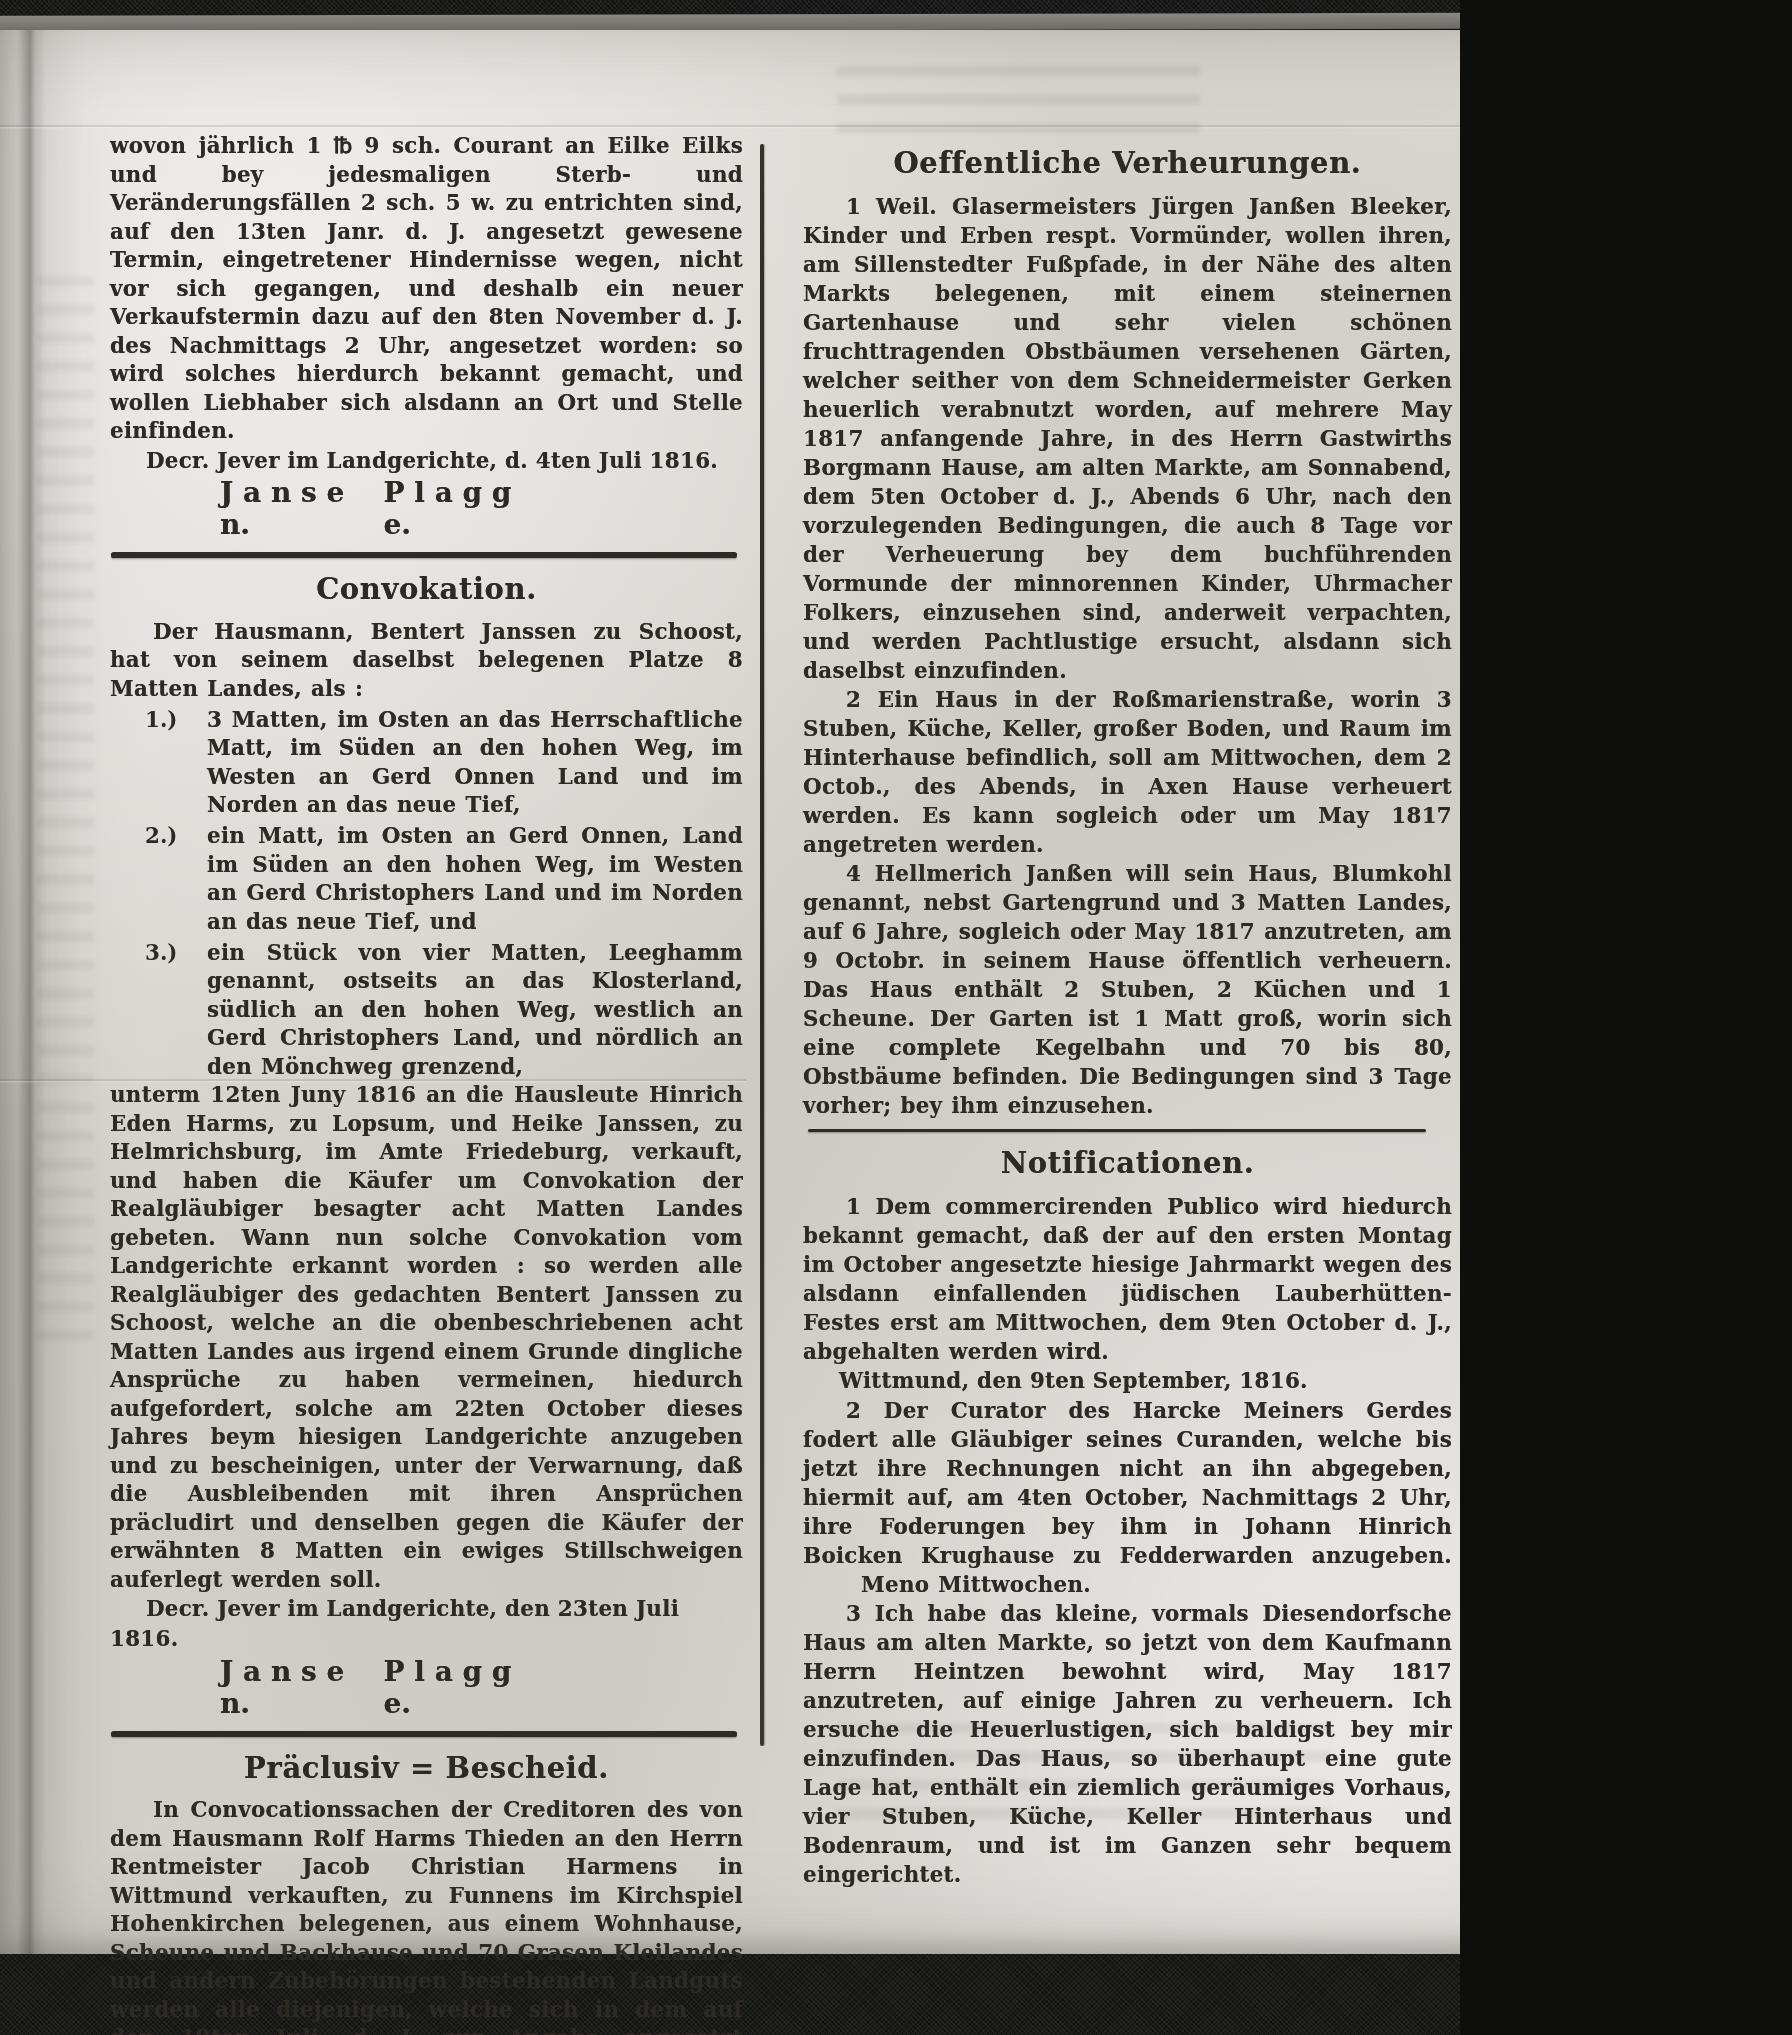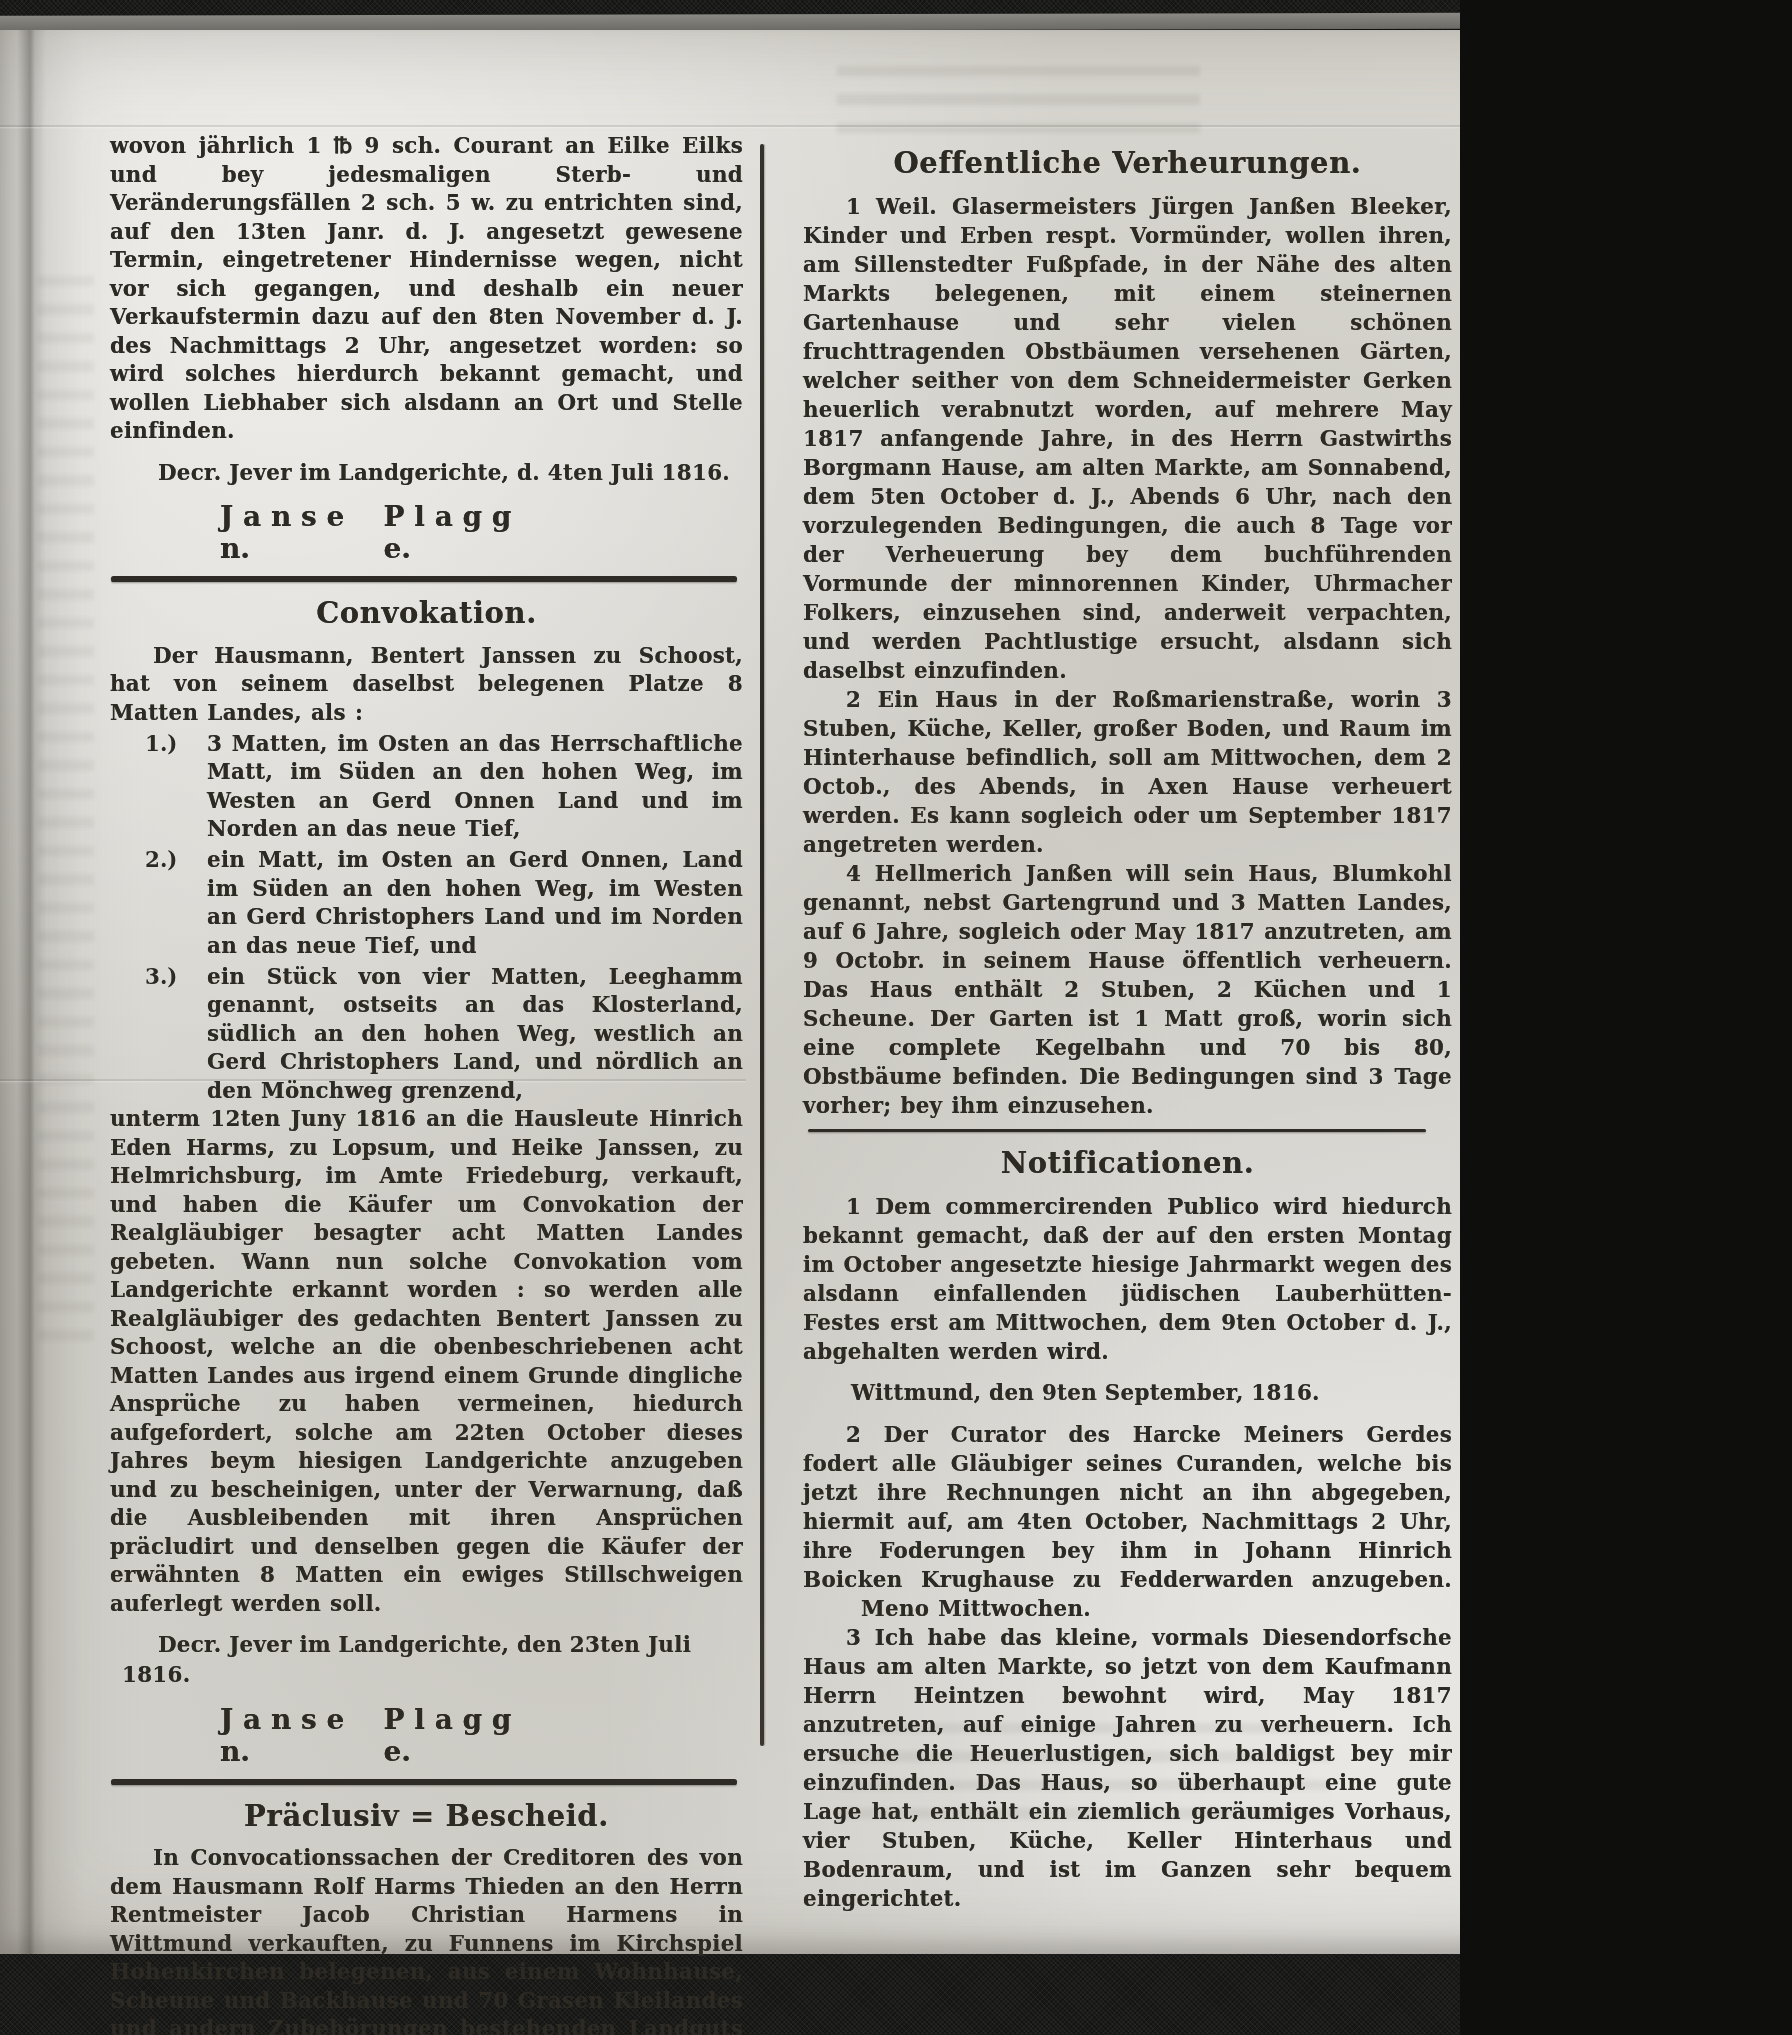--- a/index.html
+++ b/index.html
@@ -56,21 +56,21 @@
     text-align:justify;letter-spacing:0.3px;word-spacing:1.3px;
     text-shadow:0 0 0.6px rgba(45,42,36,0.65);
   }
   .col-right .body{line-height:29px;}
   .indent{text-indent:43px;}
   .heading{
     margin:10.4px 0 6.5px 0;text-align:center;font-size:29px;line-height:43px;
     font-weight:700;letter-spacing:0.6px;text-shadow:0 0 0.6px rgba(45,42,36,0.7);
   }
   .dateline{
-    margin:12px;font-size:21.4px;line-height:30px;font-weight:700;text-align:left;
+    margin:0;font-size:21.4px;line-height:30px;font-weight:700;text-align:left;
     text-indent:36px;letter-spacing:0.3px;text-shadow:0 0 0.6px rgba(45,42,36,0.65);
   }
   .sigrow{
     display:flex;justify-content:space-between;
     padding:1.3px 195px 3.9px 110px;
     font-size:28px;line-height:32px;font-weight:700;
     text-shadow:0 0 0.6px rgba(45,42,36,0.7);
   }
   .rule{height:5.2px;background:#2e2b26;margin:7.8px 6.5px 6.5px 1.3px;border-radius:2.6px;
     box-shadow:0 1.3px 1.3px rgba(46,43,38,0.35);}
@@ -145,21 +145,21 @@
       <h2 class="heading">Präclusiv = Bescheid.</h2>
       <p class="body indent">In Convocationssachen der Creditoren des von dem Hausmann Rolf Harms Thieden an den Herrn Rentmeister Jacob Christian Harmens in Wittmund verkauften, zu Funnens im Kirchspiel Hohenkirchen belegenen, aus einem Wohnhause, Scheune und Backhause und 70 Grasen Kleilandes und andern Zubehörungen bestehenden Landguts werden alle diejenigen, welche sich in dem auf den 19ten Juli, d. J. zur Angabe angesetzt gewesenen peremtorischen Termine mit ihren Forderungen und Ansprüchen nicht gemeldet haben, hiedurch praecludiret und derselben für verlustig erkläret.</p>
 
     </div>
 
     <div class="divider"></div>
 
     <div class="col col-right">
       <h2 class="heading">Oeffentliche Verheurungen.</h2>
       <p class="body indent">1  Weil. Glasermeisters Jürgen Janßen Bleeker, Kinder und Erben respt. Vormünder, wollen ihren, am Sillenstedter Fußpfade, in der Nähe des alten Markts belegenen, mit einem steinernen Gartenhause und sehr vielen schönen fruchttragenden Obstbäumen versehenen Gärten, welcher seither von dem Schneidermeister Gerken heuerlich verabnutzt worden, auf mehrere May 1817 anfangende Jahre, in des Herrn Gastwirths Borgmann Hause, am alten Markte, am Sonnabend, dem 5ten October d. J., Abends 6 Uhr, nach den vorzulegenden Bedingungen, die auch 8 Tage vor der Verheuerung bey dem buchführenden Vormunde der minnorennen Kinder, Uhrmacher Folkers, einzusehen sind, anderweit verpachten, und werden Pachtlustige ersucht, alsdann sich daselbst einzufinden.</p>
-      <p class="body indent">2  Ein Haus in der Roßmarienstraße, worin 3 Stuben, Küche, Keller, großer Boden, und Raum im Hinterhause befindlich, soll am Mittwochen, dem 2 Octob., des Abends, in Axen Hause verheuert werden. Es kann sogleich oder um September 1817 angetreten werden.</p>
+      <p class="body indent">2  Ein Haus in der Roßmarienstraße, worin 3 Stuben, Küche, Keller, großer Boden, und Raum im Hinterhause befindlich, soll am Mittwochen, dem 2 Octob., des Abends, in Axen Hause verheuert werden. Es kann sogleich oder um May 1817 angetreten werden.</p>
       <p class="body indent">4  Hellmerich Janßen will sein Haus, Blumkohl genannt, nebst Gartengrund und 3 Matten Landes, auf 6 Jahre, sogleich oder May 1817 anzutreten, am 9 Octobr. in seinem Hause öffentlich verheuern. Das Haus enthält 2 Stuben, 2 Küchen und 1 Scheune. Der Garten ist 1 Matt groß, worin sich eine complete Kegelbahn und 70 bis 80, Obstbäume befinden. Die Bedingungen sind 3 Tage vorher; bey ihm einzusehen.</p>
       <div class="rule rule-thin"></div>
 
       <h2 class="heading">Notificationen.</h2>
       <p class="body indent">1  Dem commercirenden Publico wird hiedurch bekannt gemacht, daß der auf den ersten Montag im October angesetzte hiesige Jahrmarkt wegen des alsdann einfallenden jüdischen Lauberhütten-Festes erst am Mittwochen, dem 9ten October d. J., abgehalten werden wird.</p>
       <p class="dateline">Wittmund, den 9ten September, 1816.</p>
       <p class="body indent"><span>2  Der Curator des Harcke Meiners Gerdes fodert alle Gläubiger seines Curanden, welche bis jetzt ihre Rechnungen nicht an ihn abgegeben, hiermit auf, am 4ten October, Nachmittags 2 Uhr, ihre Foderungen bey ihm in Johann Hinrich Boicken Krughause zu Fedderwarden anzugeben.</span><span class="para-gap"></span><span>Meno Mittwochen.</span></p>
       <p class="body indent"><span>3  Ich habe das kleine, vormals Diesendorfsche Haus am alten Markte, so jetzt von dem Kaufmann Herrn Heintzen bewohnt wird, May 1817 anzutreten, auf einige Jahren zu verheuern. Ich ersuche die Heuerlustigen, sich baldigst bey mir einzufinden. Das Haus, so überhaupt eine gute Lage hat, enthält ein ziemlich geräumiges Vorhaus, vier Stuben, Küche, Keller Hinterhaus und Bodenraum, und ist im Ganzen sehr bequem eingerichtet.</span><span class="para-gap"></span></p>
 
     </div>

